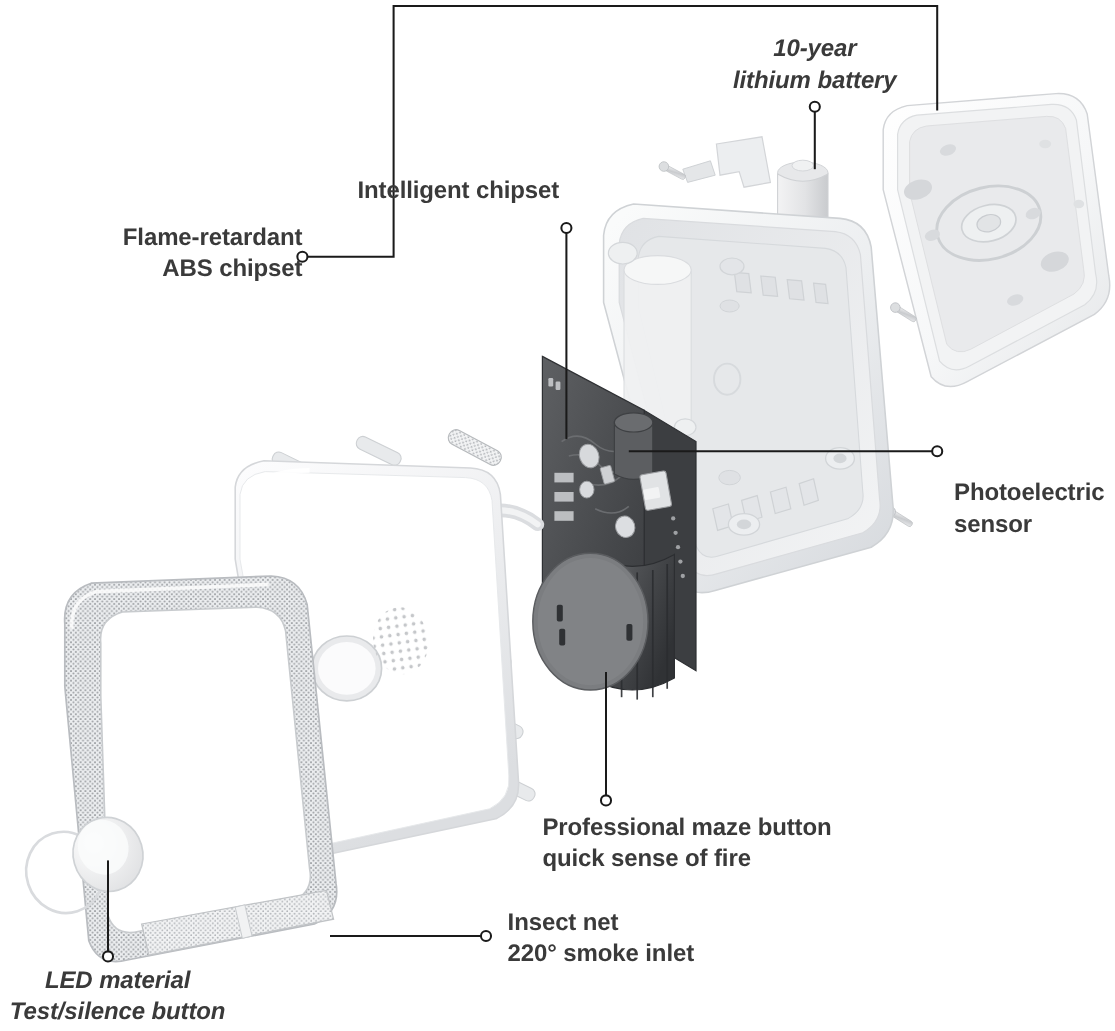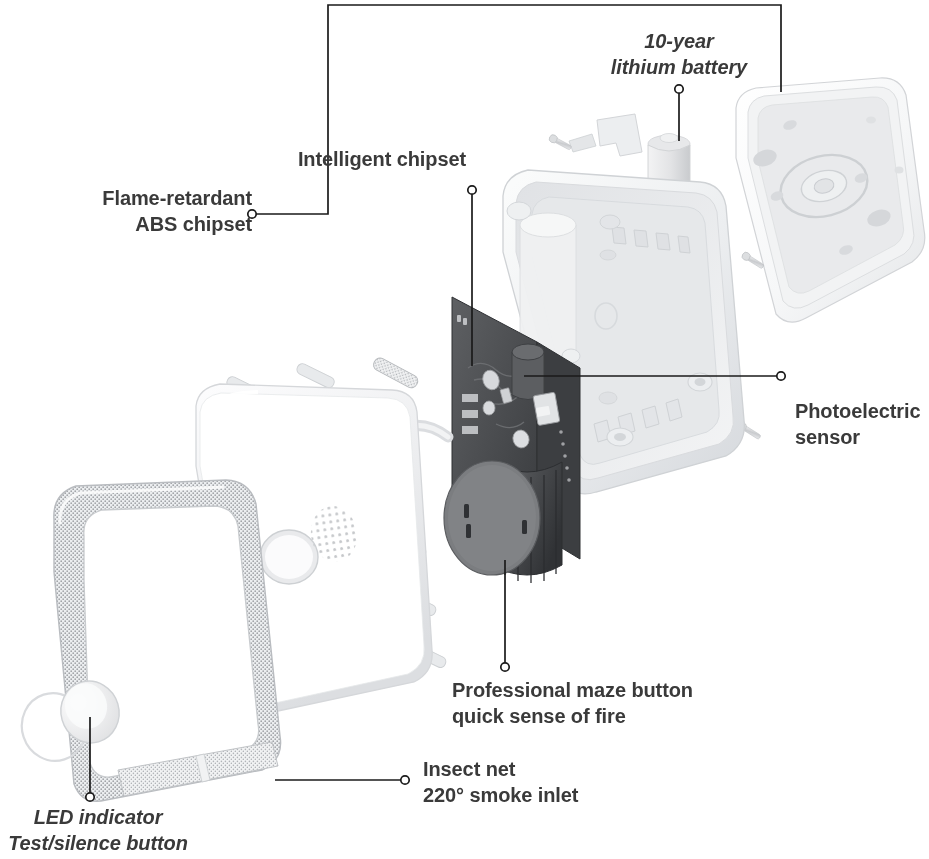--- a/index.html
+++ b/index.html
@@ -329,16 +329,16 @@
 
   <div class="lbl ta-l" style="left:795px; top:367px; width:134px;margin-top:32px;">Photoelectric
 sensor</div>
 
   <div class="lbl ta-l" style="left:452px; top:678px; width:290px;">Professional maze button
 quick sense of fire</div>
 
   <div class="lbl ta-l" style="left:423px; top:757px; width:240px;">Insect net
 220° smoke inlet</div>
 
-  <div class="lbl ta-c" style="left:0px; top:805px; width:196px;">LED indicator
+  <div class="lbl ta-c" style="left:0px; top:805px; width:196px;">LED material
 Test/silence button</div>
 
 </div>
 
 </body></html>

